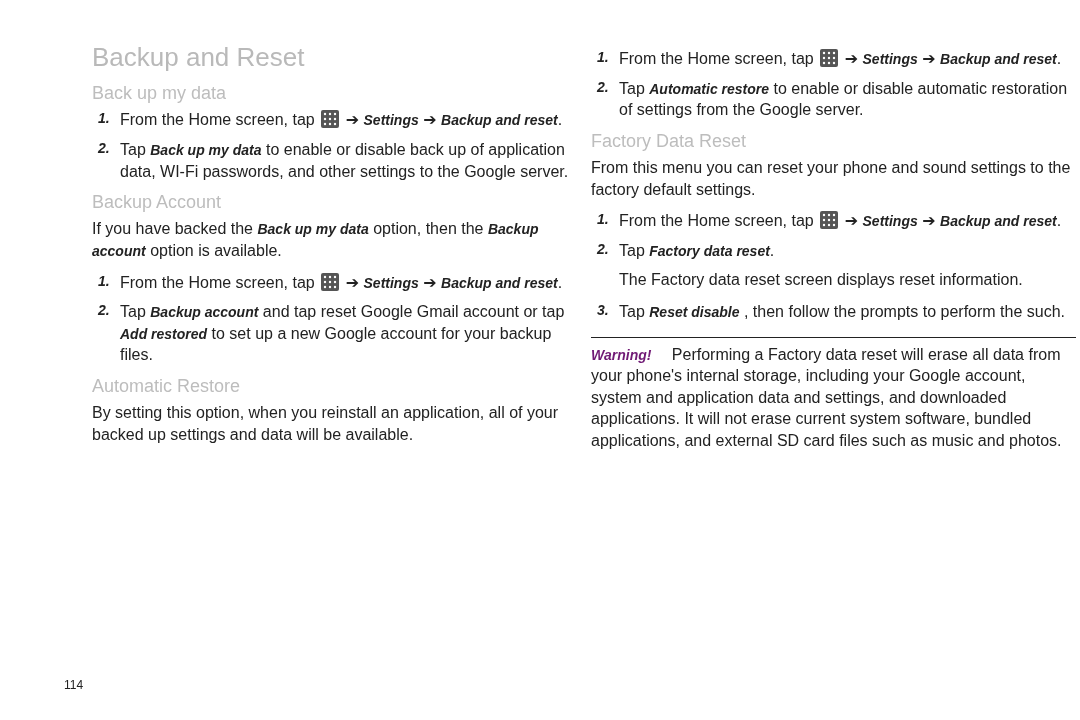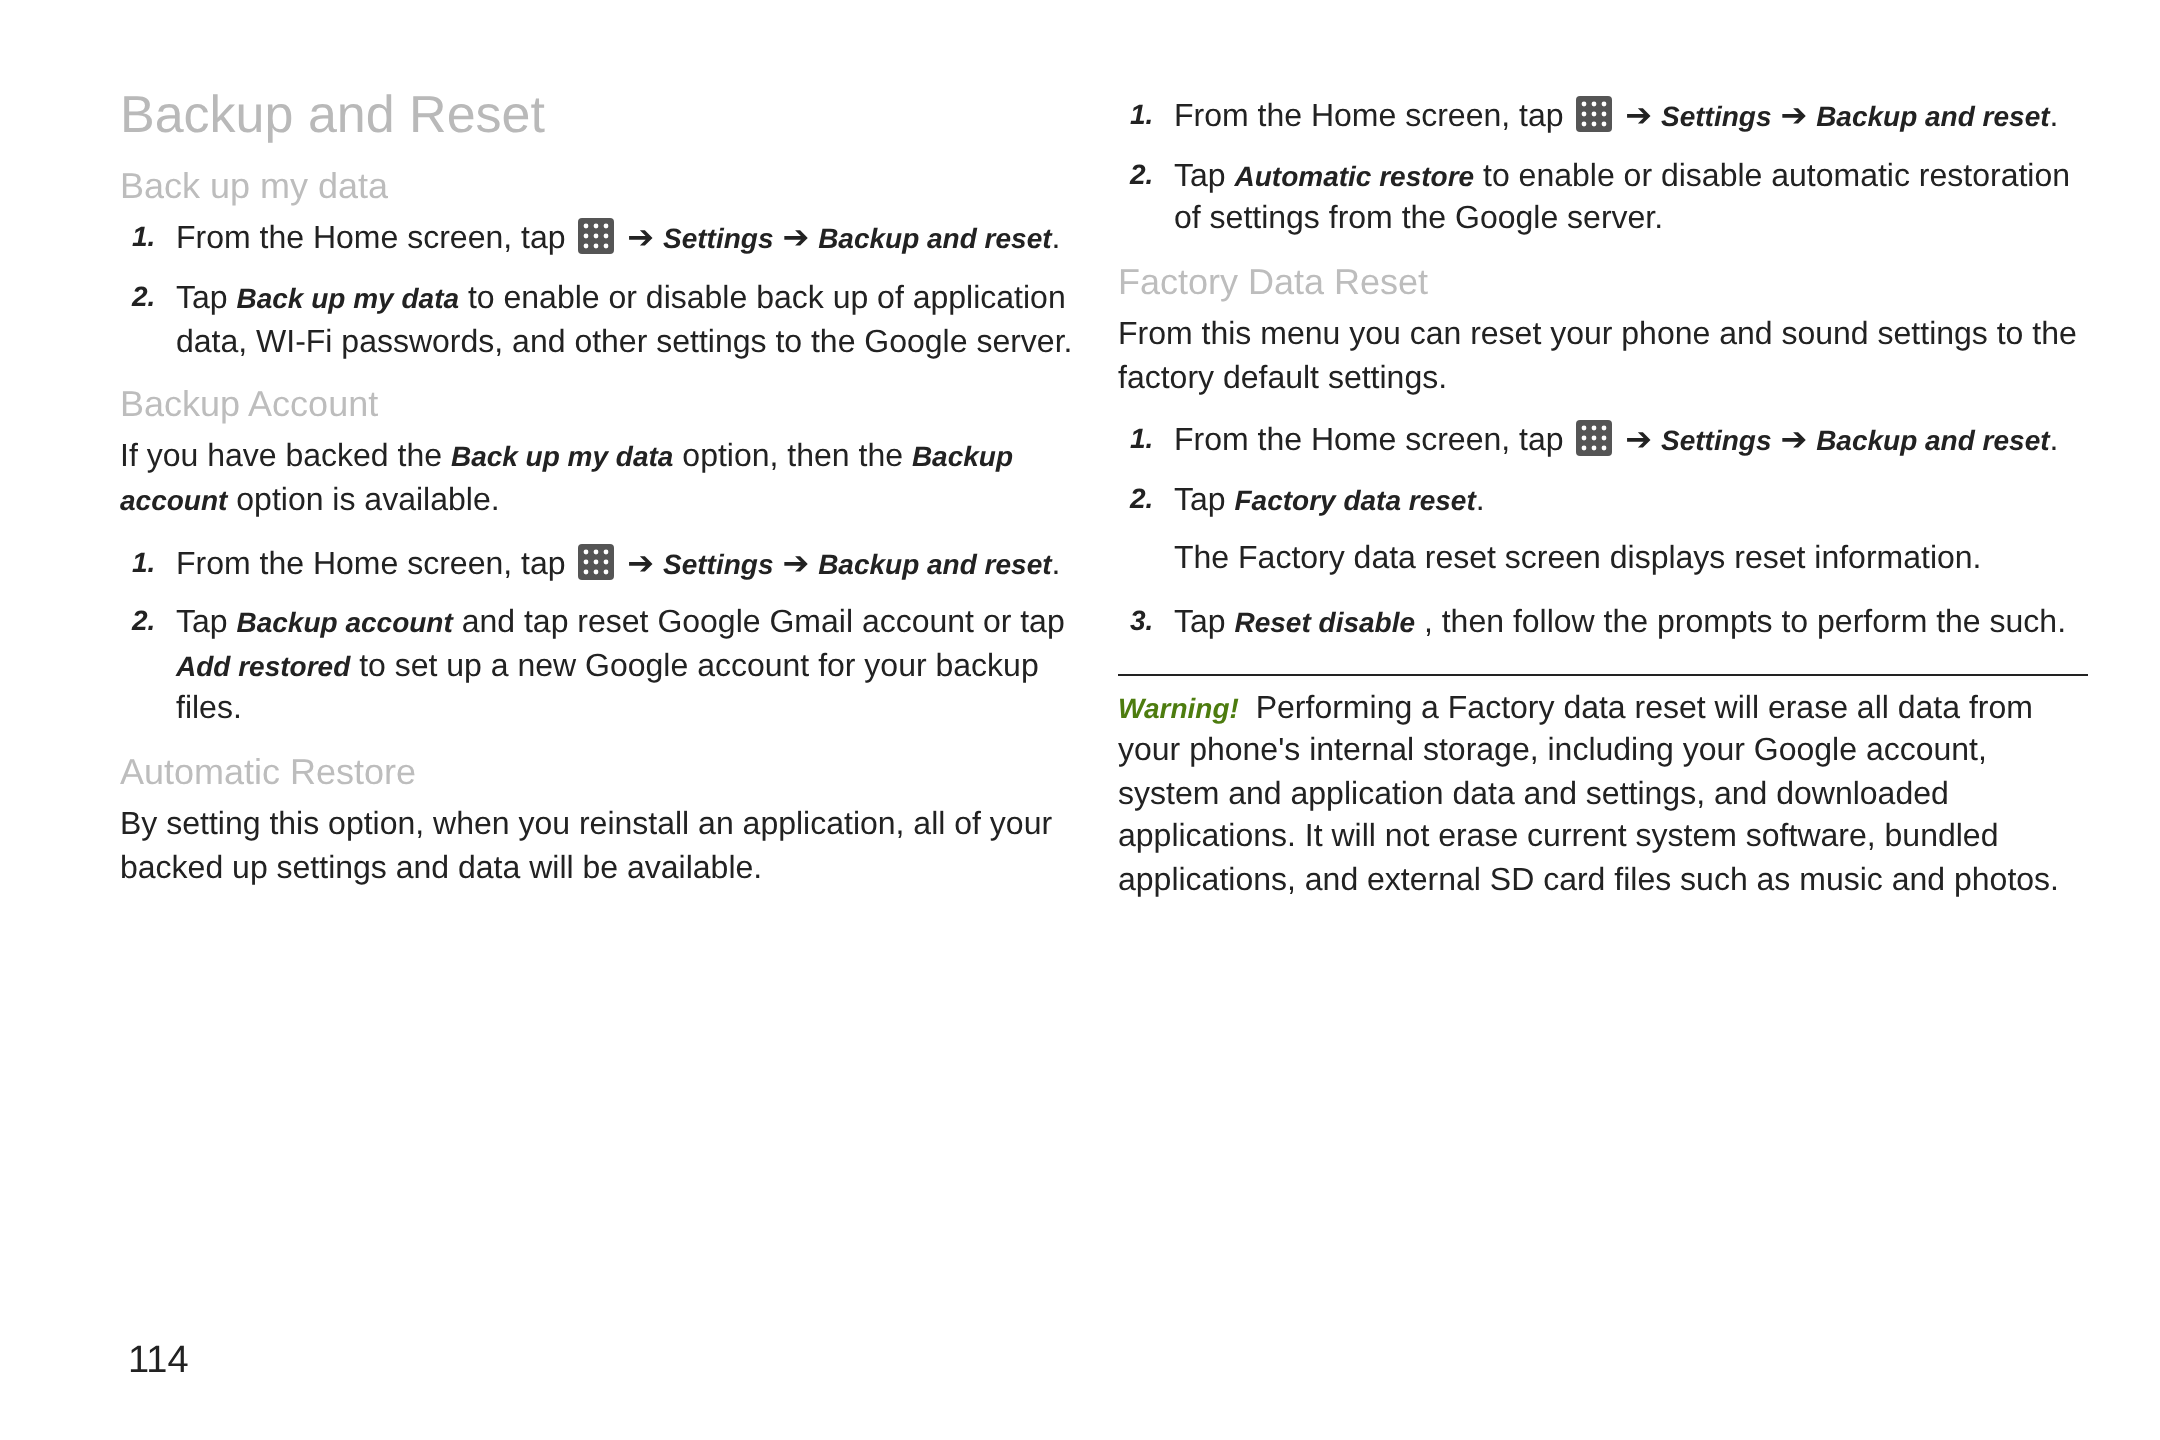--- a/index.html
+++ b/index.html
@@ -1,30 +1,30 @@
 <!DOCTYPE html>
 <html><head>
 <meta charset="utf-8">
 <style>
   html,body{margin:0;padding:0;width:1080px;height:720px;background:#fff;
     font-family:Arial,Helvetica,sans-serif;color:#222;overflow:hidden}
-  .page{position:relative;box-sizing:border-box;padding:40px 20px 20px 60px;
+  .page{position:relative;box-sizing:border-box;padding:40px 20px 20px 92px;
     height:720px;display:flex;flex-direction:row;gap:14px}
   .col{flex:0 0 485px;font-size:16px;line-height:1.35}
   h1{margin:0 0 4px 0;font-size:26px;font-weight:400;color:#b9b9b9}
   h2{margin:6px 0 4px 0;font-size:18px;font-weight:400;color:#bdbdbd}
   p{margin:4px 0 10px 0}
   .step{padding-left:28px;position:relative;margin:4px 0 8px 0}
   .step .n{position:absolute;left:6px;top:0;font-style:italic;font-weight:bold;font-size:14px}
   .ui{font-weight:bold;font-style:italic;font-size:14px}
   .icon{display:inline-block;vertical-align:-3px;margin:0 2px}
   .icon svg{display:block}
   hr.rule{border:none;border-top:1px solid #222;margin:14px 0 6px 0}
-  .warnhead{font-weight:bold;font-style:italic;font-size:14px;color:#4d7c0f;margin-right:4px}
-  .pagenum{position:absolute;left:64px;bottom:28px;font-size:19px;color:#222}
+  .warnhead{font-weight:bold;font-style:italic;font-size:14px;color:#701a75;margin-right:16px}
+  .pagenum{position:absolute;left:64px;bottom:28px;font-size:12px;color:#222}
 </style>
 </head>
 <body>
 
 <div class="page">
 
   <div class="col">
     <h1>Backup and Reset</h1>
 
     <h2>Back up my data</h2>

